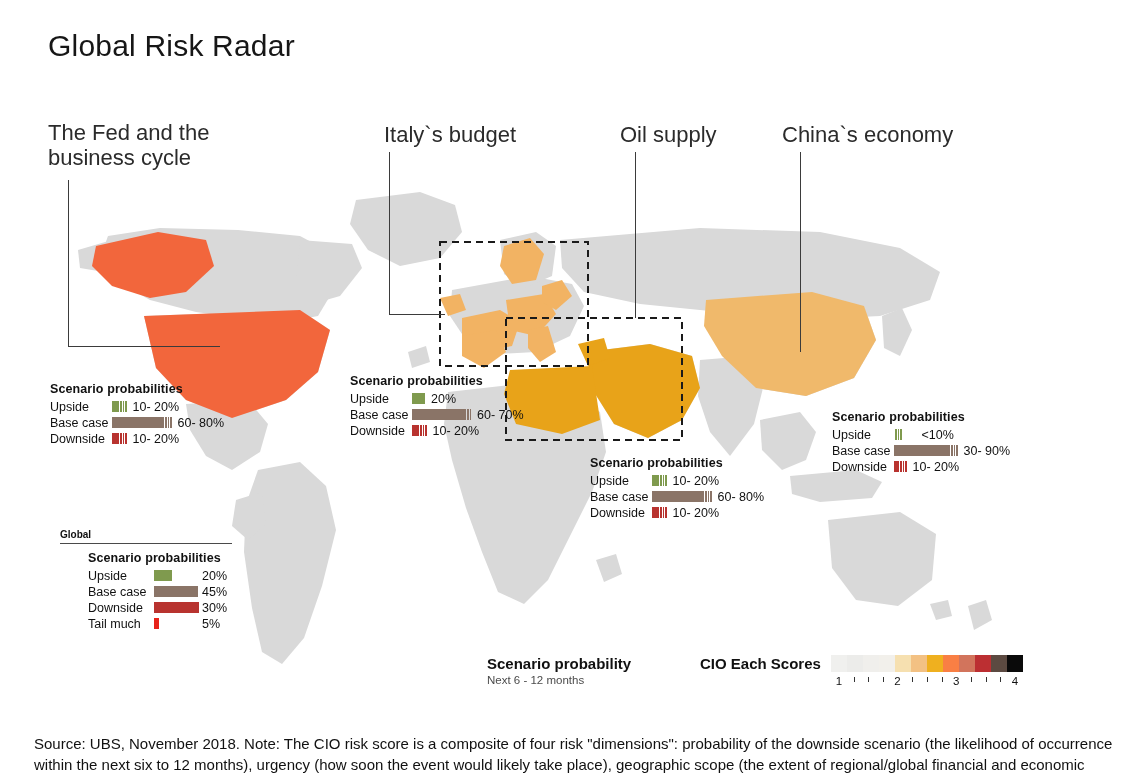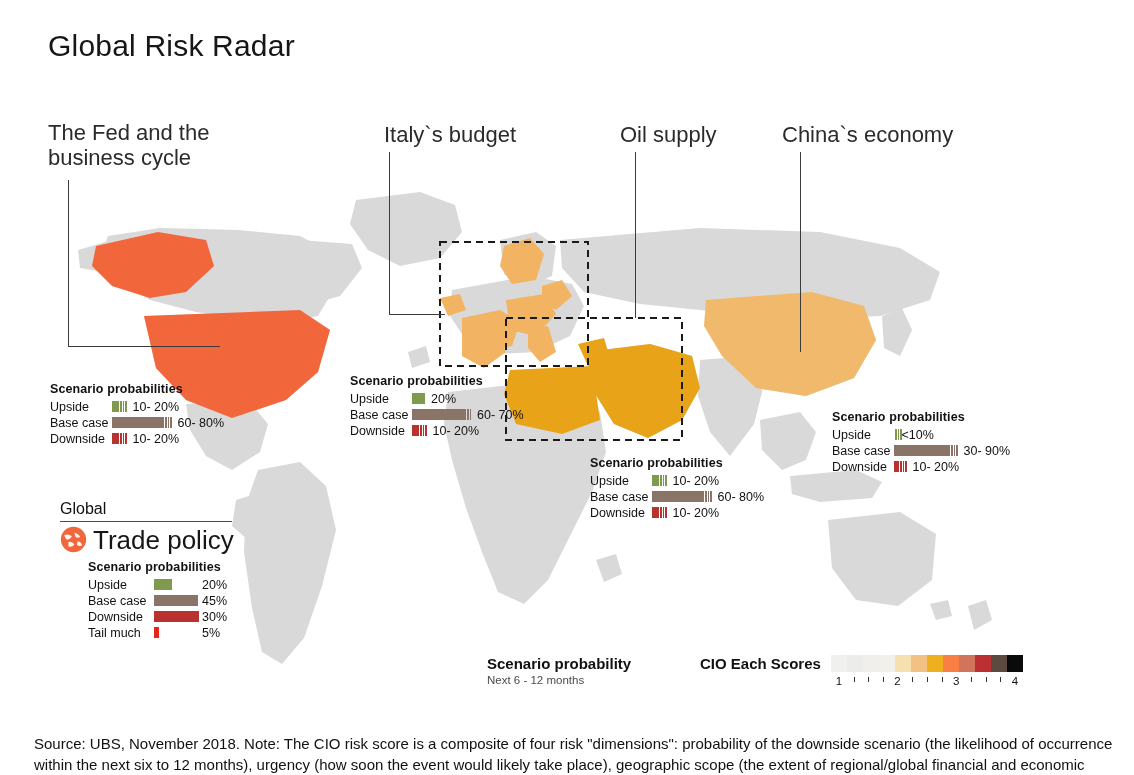--- a/index.html
+++ b/index.html
@@ -32,21 +32,21 @@
   }
   .srow{display:flex;align-items:center;height:15px;margin-bottom:1px;}
   .slabel{font-size:12.5px;color:#111;white-space:nowrap;}
   .sbarwrap{position:relative;height:11px;display:flex;align-items:center;}
   .sbar{height:11px;display:block;}
   .stripes{height:11px;display:flex;gap:1px;margin-left:1px;}
   .stripe{width:1.5px;height:11px;}
   .sval{font-size:12.5px;color:#111;white-space:nowrap;}
   
   #global-card{position:absolute;left:60px;top:500px;width:215px;}
-  #global-kicker{font-size:16px;font-weight:normal;color:#111;}
+  #global-kicker{font-size:10px;font-weight:bold;color:#111;margin-top:29px;}
   #global-rule{height:1px;background:#4a4a4a;margin-top:3px;width:172px;}
   #global-head{display:flex;align-items:center;margin-top:4px;}
   #globe-icon{width:27px;height:27px;flex:0 0 27px;margin-right:6px;}
   #global-topic{font-size:26px;font-weight:400;color:#161616;line-height:1;}
   
   #legend-scenario{position:absolute;left:487px;top:655px;}
   #legend-scenario .lg-title{font-size:15px;font-weight:bold;color:#111;}
   #legend-scenario .lg-sub{font-size:11.5px;color:#4b4b4b;margin-top:2px;}
   #legend-risk{position:absolute;left:700px;top:655px;display:flex;align-items:flex-start;}
   #legend-risk .lg-title{font-size:15px;font-weight:bold;color:#111;margin-right:10px;white-space:nowrap;}
@@ -275,21 +275,21 @@
     <div class="scenario-title">Scenario probabilities</div>
     <div class="srow">
       <div class="slabel" style="width: 62px;">Upside</div>
       <div class="sbarwrap">
         <span class="stripes">
           <i class="stripe" style="background: rgb(127, 154, 78); display: block;"></i>
           <i class="stripe" style="background: rgb(127, 154, 78); display: block;"></i>
           <i class="stripe" style="background: rgb(127, 154, 78); display: block;"></i>
         </span>
       </div>
-      <div class="sval" style="margin-left: 0;">&lt;10%</div>
+      <div class="sval" style="margin-left: 20px;">&lt;10%</div>
     </div>
     <div class="srow">
       <div class="slabel" style="width: 62px;">Base case</div>
       <div class="sbarwrap">
         <span class="sbar" style="width: 56px; background: rgb(138, 116, 103);"></span>
         <span class="stripes">
           <i class="stripe" style="background: rgb(138, 116, 103); display: block;"></i>
           <i class="stripe" style="background: rgb(138, 116, 103); display: block;"></i>
           <i class="stripe" style="background: rgb(138, 116, 103); display: block;"></i>
         </span>
@@ -306,30 +306,20 @@
           <i class="stripe" style="background: rgb(184, 51, 47); display: block;"></i>
         </span>
       </div>
       <div class="sval" style="margin-left: 6px;">10- 20%</div>
     </div>
   </div>
 
 <div id="global-card">
   <div id="global-kicker">Global</div>
   <div id="global-rule"></div>
-  <div id="global-head">
-    <svg id="globe-icon" viewBox="0 0 32 32">
-      <circle cx="16" cy="16" r="15" fill="#f2663c"></circle>
-      <path d="M5 11 Q10 9 14 12 Q12 16 8 16 Q6 14 5 11 Z
-               M17 8 Q22 9 24 13 Q20 15 18 12 Z
-               M10 19 Q15 18 17 22 Q14 26 10 24 Z
-               M21 18 Q26 19 26 23 Q22 25 20 22 Z" fill="#ffffff" opacity=".92"></path>
-    </svg>
-    <div id="global-topic">Trade policy</div>
-  </div>
   <div id="global-scenarios" style="margin-left:28px;margin-top:7px;">
       <div class="scenario-title">Scenario probabilities</div>
       <div>
         <div class="srow">
           <div class="slabel" style="width: 66px;">Upside</div>
           <div style="width: 48px;">
             <span class="sbar" style="width: 18px; background: rgb(127, 154, 78);"></span>
           </div>
           <div class="sval">20%</div>
         </div>

